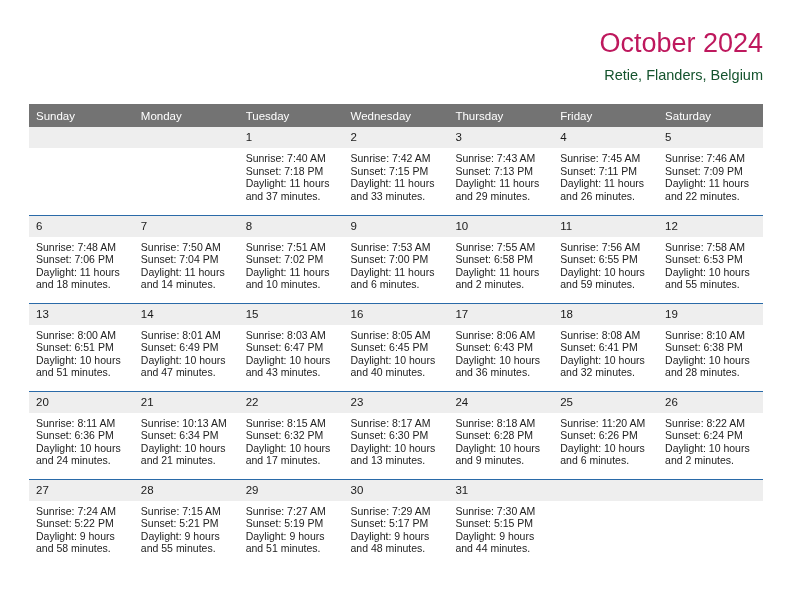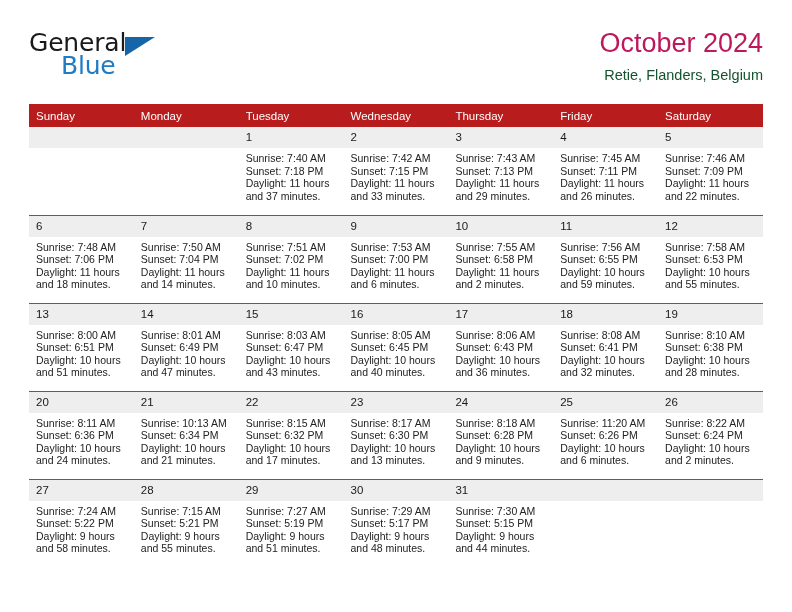--- a/index.html
+++ b/index.html
@@ -91,21 +91,21 @@
   
   .calendar {
     position: absolute;
     left: 29px;
     top: 104px;
     width: 734px;
     border-collapse: collapse;
     table-layout: fixed;
   }
   .calendar th {
-    background: #b91c1c;
+    background: #737373;
     color: #ffffff;
     font-size: 11.5px;
     font-weight: 400;
     text-align: left;
     padding: 5px 0 5px 7px;
     height: 13px;
     border: none;
   }
   .calendar td {
     vertical-align: top;
@@ -147,25 +147,20 @@
     white-space: normal;
   }
 </style>
 </head>
 <body>
 
 <div class="page">
 
   <div class="header">
 
-    <div class="brand">
-      <span class="brand-general">General</span>
-      <span class="brand-triangle"></span>
-      <span class="brand-blue">Blue</span>
-    </div>
 
     <div class="title-block">
       <div class="title-main">October 2024</div>
       <div class="title-sub">Retie, Flanders, Belgium</div>
     </div>
 
   </div>
 
   <table class="calendar">
     <thead>

